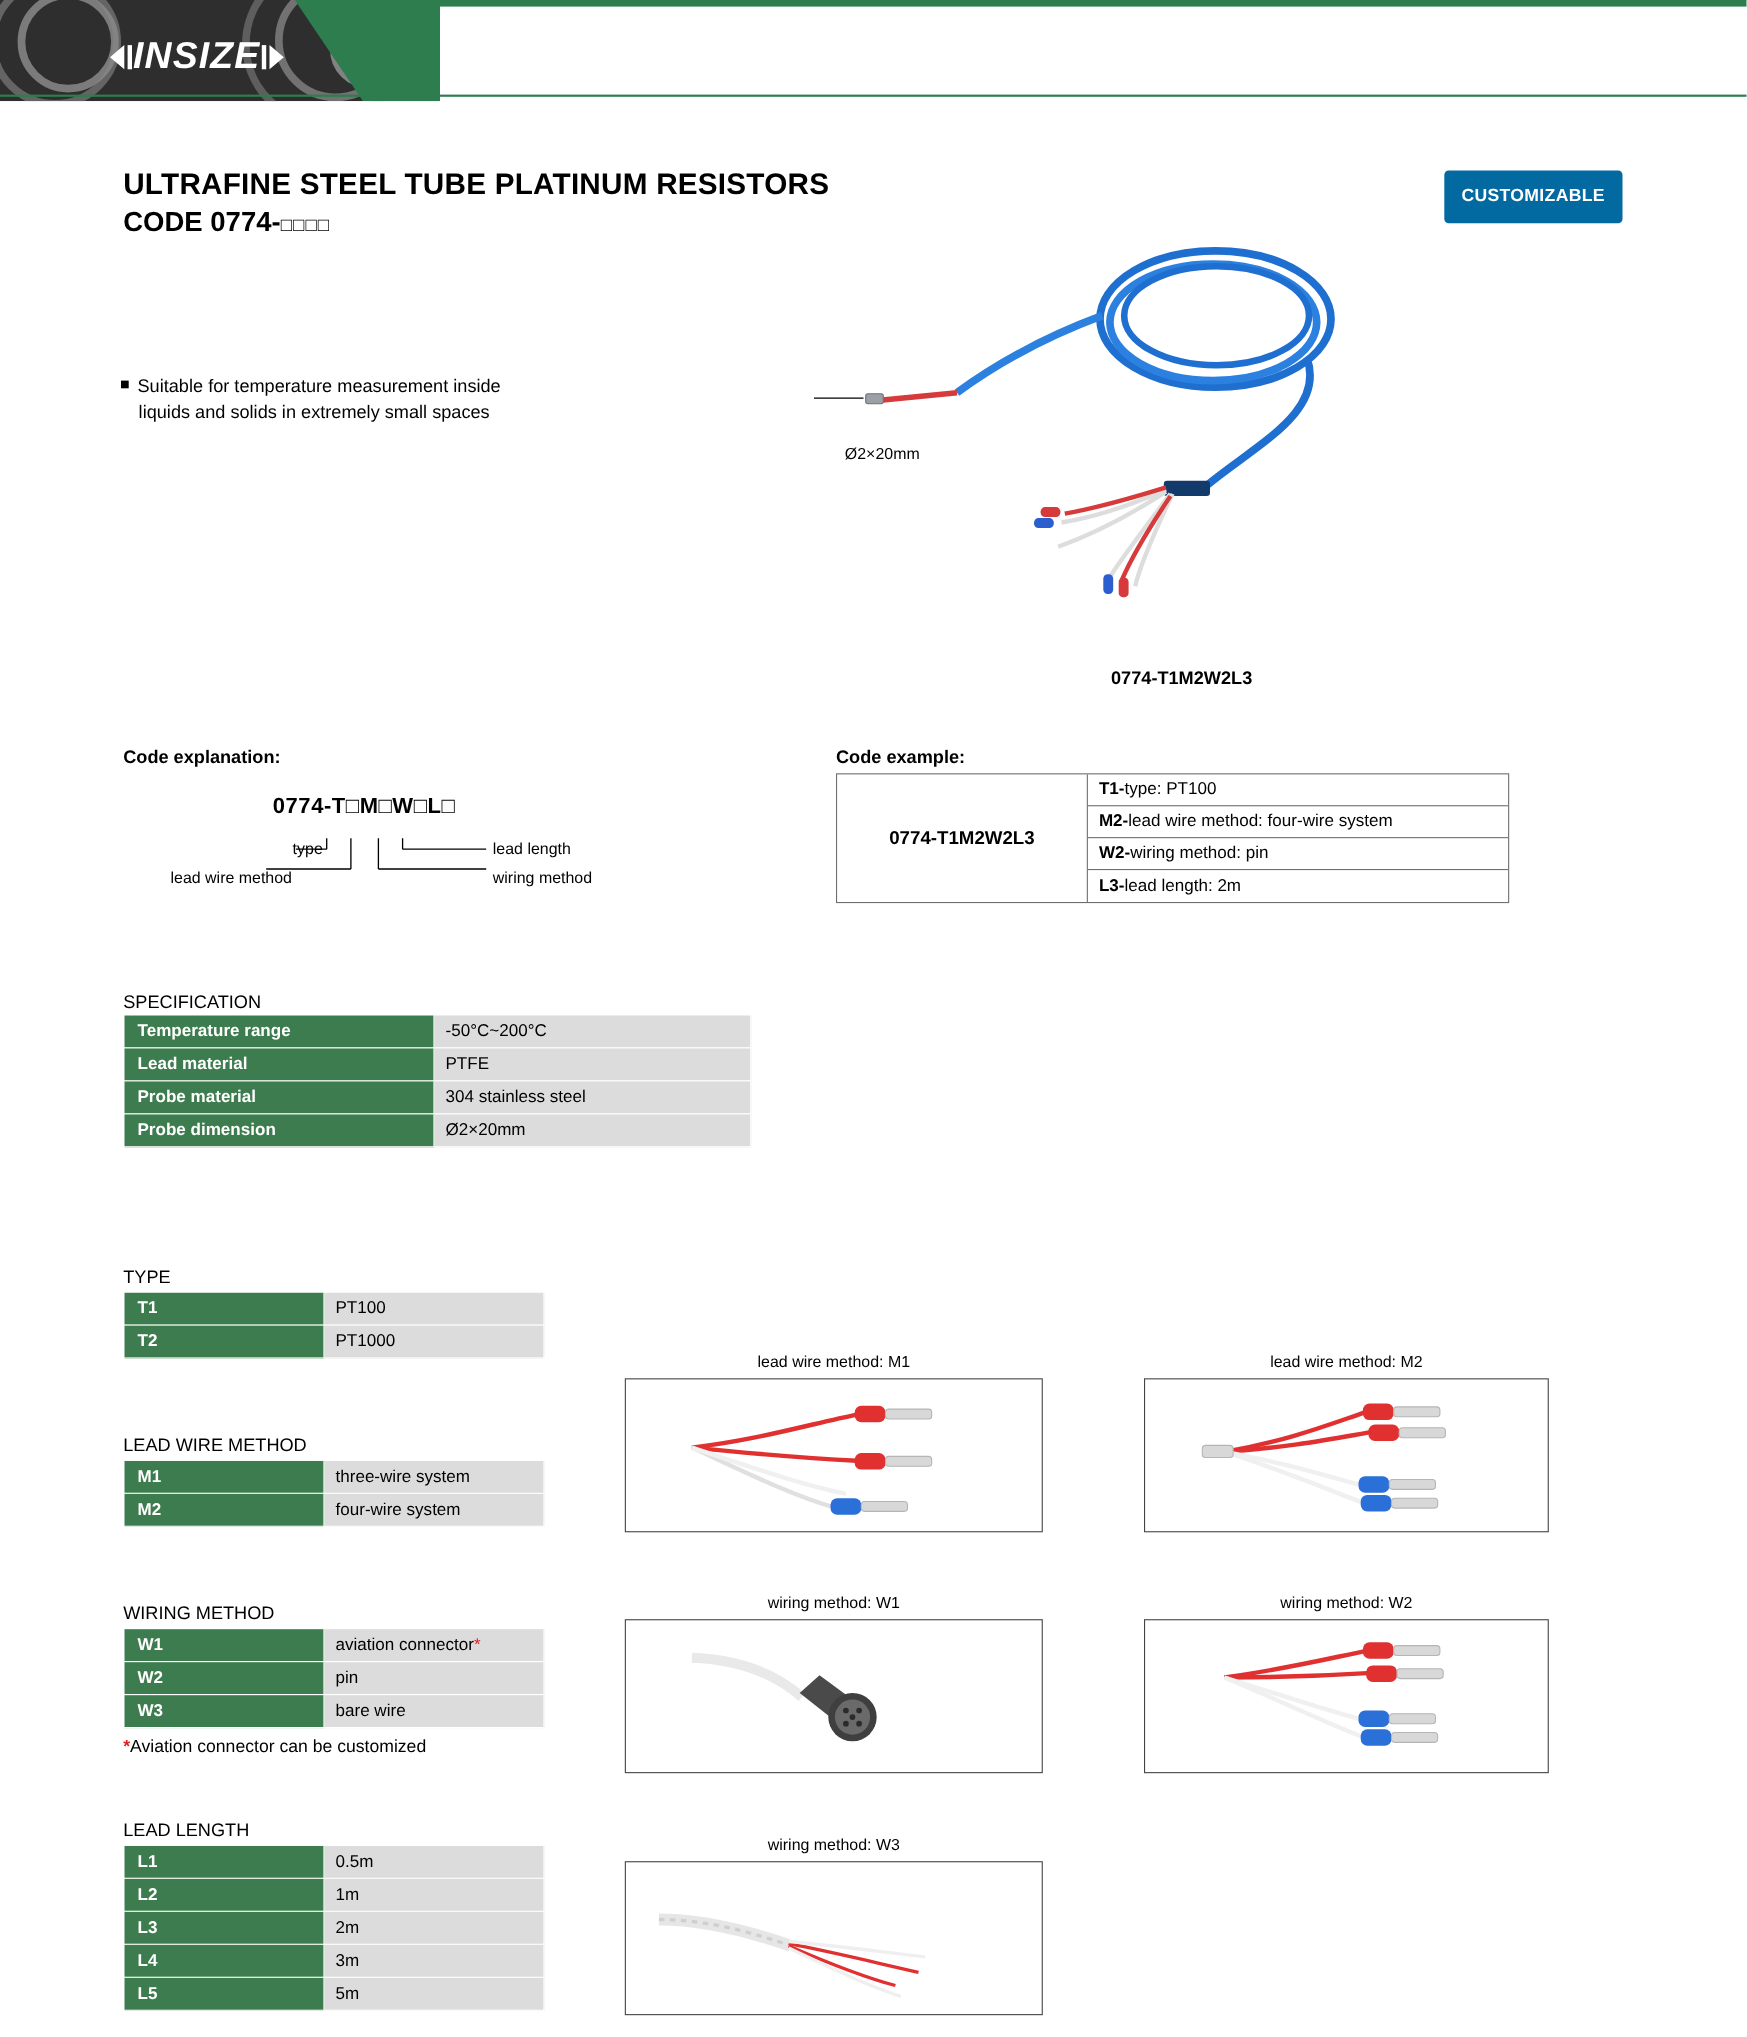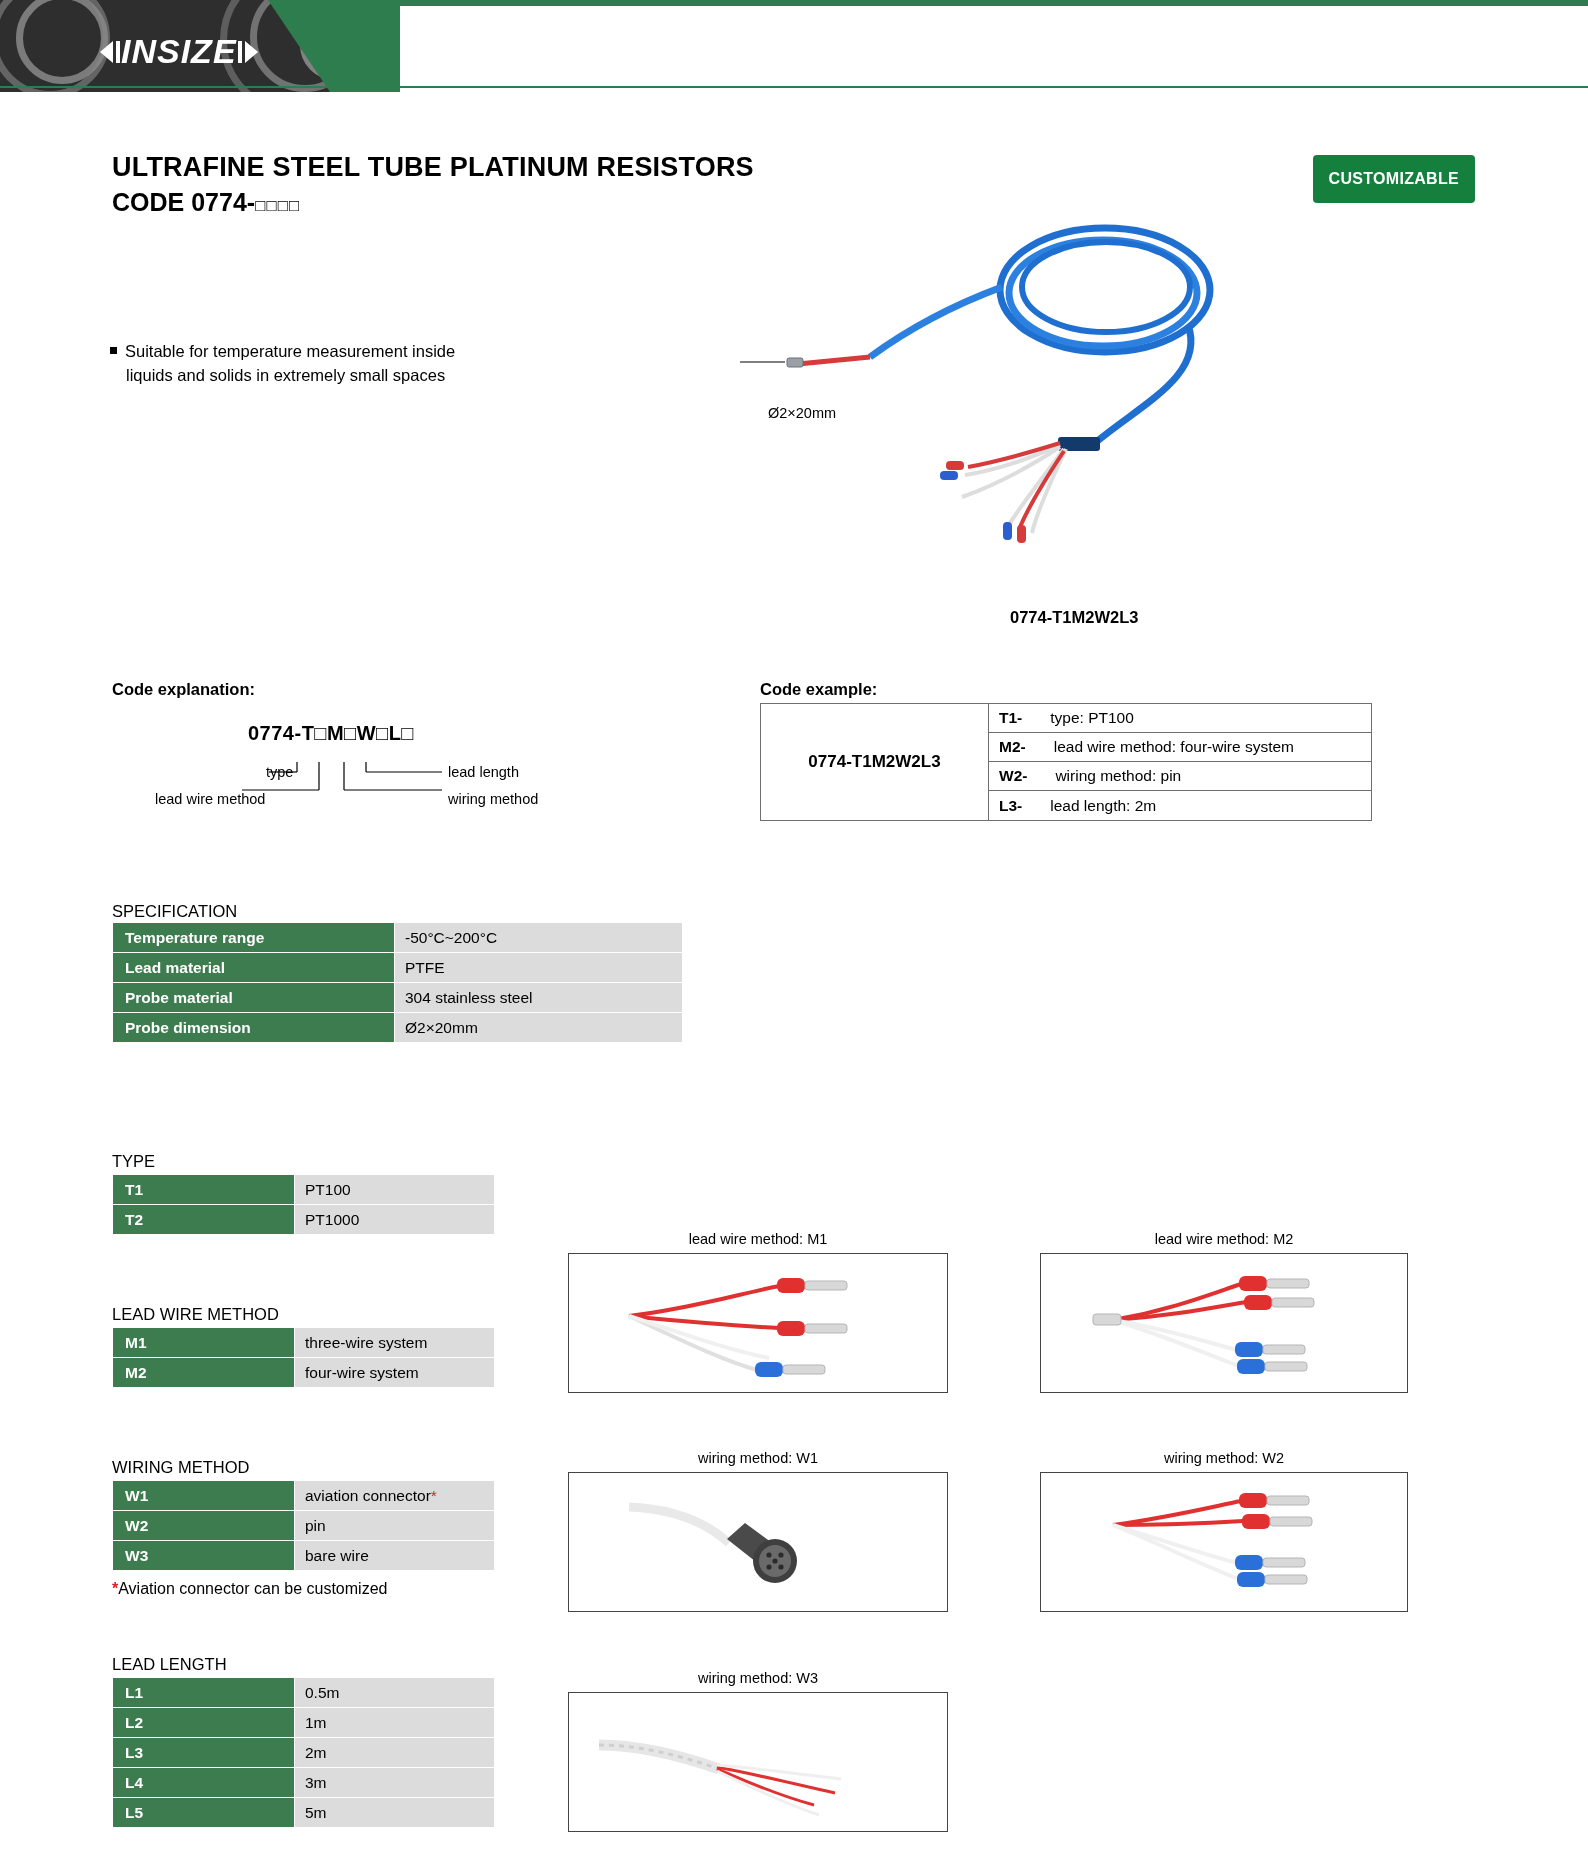--- a/index.html
+++ b/index.html
@@ -86,21 +86,21 @@
     font-size: 27px; font-weight: bold; letter-spacing: .2px;
   }
   .title-line2 {
     font-size: 25px; font-weight: bold; margin-top: 5px;
   }
   .sq { font-size: 17px; letter-spacing: 1px; }
 
   .customizable {
     position: absolute;
     right: 113px; top: 155px;
-    background: #15803d;
+    background: #0369a1;
     color: #ffffff;
     font-weight: bold;
     font-size: 16px;
     padding: 15px 16px;
     border-radius: 4px;
     letter-spacing: .3px;
   }
 
   
   .bullet {
@@ -156,21 +156,20 @@
     font-size: 17px; font-weight: bold;
     border-right: 1px solid #6f6f6f;
   }
   .code-ex-right { flex: 1; }
   .code-ex-right .row {
     height: 29px;
     display: flex; align-items: center;
     padding-left: 10px;
     font-size: 15.5px;
     border-bottom: 1px solid #6f6f6f;
-    gap: 28px;
   }
   .code-ex-right .row:last-child { border-bottom: none; }
   .code-ex-right .row b { font-weight: bold; }
 
   
   .sec-title { font-size: 16.5px; font-weight: normal; }
   table.spec { border-collapse: collapse; }
   table.spec td { height: 30px; font-size: 15.5px; }
   table.spec td.k {
     background: #3d7c4e; color: #ffffff; font-weight: bold;

